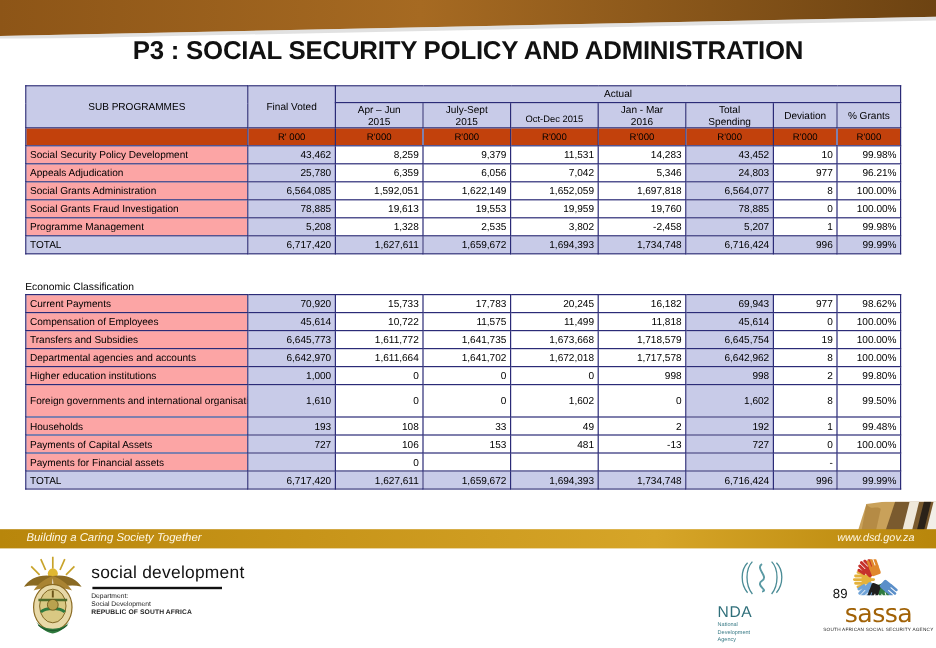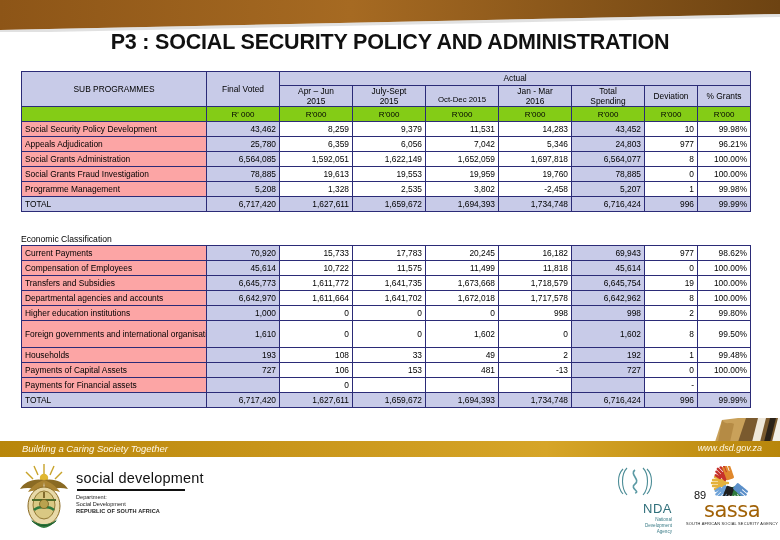--- a/index.html
+++ b/index.html
@@ -26,21 +26,21 @@
 
   table.fin{border-collapse:collapse;table-layout:fixed;width:729px;
     font-size:8.4px;color:#000;}
   table.fin td,table.fin th{
     border:1px solid #2b2b77;
     padding:0 3px;height:14px;line-height:13px;
     font-weight:normal;overflow:hidden;white-space:nowrap;
   }
   .hdr{background:#c8cbe8;text-align:center;vertical-align:middle;}
   .hdr.two{line-height:10px;white-space:normal;}
-  .unit{background:#84cc16;text-align:center;font-size:8px;}
+  .unit{background:#c2410c;text-align:center;font-size:8px;}
   .lbl{text-align:left;background:#fca5a5;}
   .num{text-align:right;background:#ffffff;}
   .hl{background:#c8cbe8;}
   .tot{background:#c8cbe8;font-weight:bold;}
   .b{font-weight:bold;}
   .indent{padding-left:10px;}
   .wrap2{white-space:normal;line-height:10px;}
 
   
   col.c0{width:185px}
@@ -79,21 +79,21 @@
   
   #dsd-block{position:absolute;left:18px;top:462px;width:330px;height:70px;}
   #coat{position:absolute;left:0;top:0;width:52px;height:68px;}
   #dsd-text{position:absolute;left:58px;top:8px;}
   #dsd-main{font-size:14.5px;color:#111;letter-spacing:.2px;}
   #dsd-rule{width:108px;height:2px;background:#111;margin:3px 0 3px 1px;}
   #dsd-sub{font-size:5.6px;line-height:7px;color:#222;}
   #dsd-sub .caps{font-weight:bold;letter-spacing:.1px;}
 
   
-  #nda-block{position:absolute;left:598px;top:466px;width:74px;height:72px;text-align:right;}
+  #nda-block{position:absolute;left:598px;top:466px;width:74px;height:72px;text-align:left;}
   #nda-mark{height:30px;}
   #nda-name{font-size:13px;color:#2f6f7a;letter-spacing:.5px;margin-top:1px;}
   #nda-sub{font-size:4.6px;line-height:6px;color:#3b7c87;margin-top:1px;}
 
   
   #sassa-block{position:absolute;left:686px;top:466px;width:92px;height:72px;text-align:center;}
   #sassa-hands{height:30px;}
   #sassa-name{font-size:21px;color:#a16207;letter-spacing:-0.5px;line-height:21px;font-family:"DejaVu Sans",sans-serif;}
   #sassa-sub{font-size:3.9px;color:#222;letter-spacing:.2px;margin-top:0px;}
   #slide-number{

